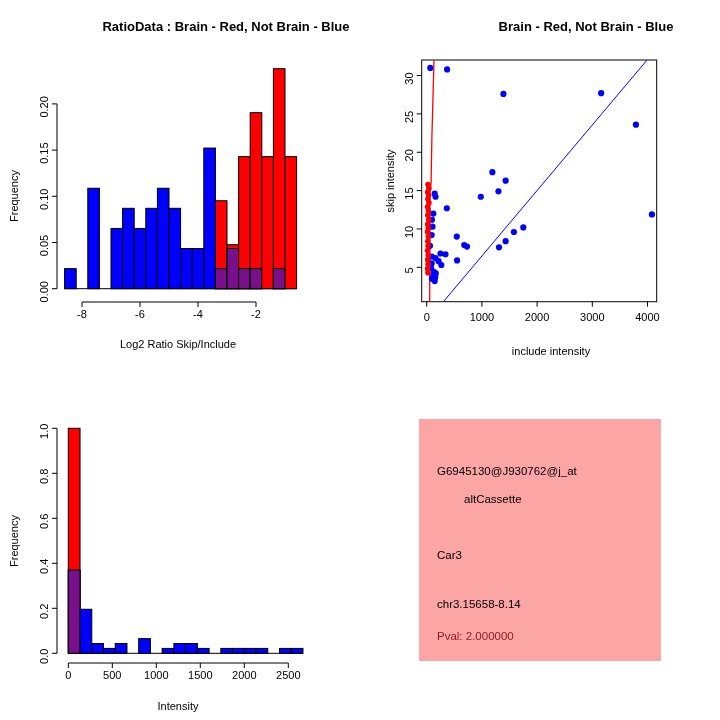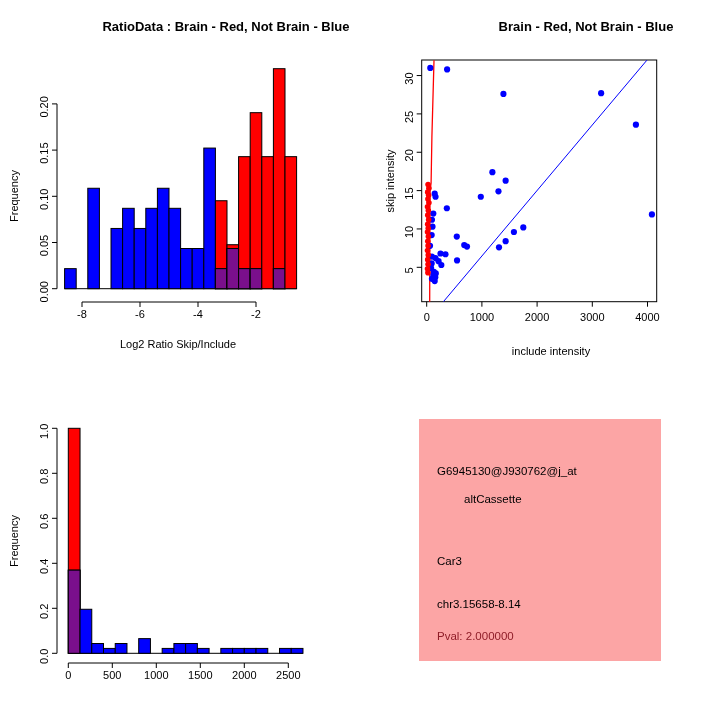--- a/index.html
+++ b/index.html
@@ -15,21 +15,21 @@
   .vlab{position:absolute;width:360px;height:16px;line-height:16px;text-align:center;
         font-size:11px;color:#000;transform:rotate(-90deg);}
   .xlab-tl{left:0;top:338px;width:356px;}
   .xlab-tr{left:12px;top:345px;width:358px;}
   .xlab-bl{left:0;top:340px;width:356px;}
   .ylab-tl{left:-166px;top:188px;}
   .ylab-tr{left:-150px;top:173px;}
   .ylab-bl{left:-166px;top:173px;}
   .infobox{position:absolute;left:59px;top:59px;width:242px;height:242px;}
   .iline{position:absolute;left:18px;font-size:11.5px;color:#000;white-space:nowrap;}
-  .il0{top:46px;} .il1{top:74px;margin-left:27px;} .il2{top:136px;} .il3{top:179px;} .il4{top:211px;}
+  .il0{top:46px;} .il1{top:74px;margin-left:27px;} .il2{top:130px;} .il3{top:179px;} .il4{top:211px;}
 </style>
 </head>
 <body>
 
 <div class="canvas">
 
   <div class="panel" id="panel-tl">
     <svg id="svg-tl" width="360" height="360">
         <g>
           <line x1="57" y1="288.7" x2="57" y2="103.89999999999998" stroke="#000" stroke-width="1"></line>
@@ -242,20 +242,21 @@
           <rect x="197.36696" y="288.4175" width="11.73303999999996" height="4.882499999999993" fill="#0000FF" stroke="#000" stroke-width="1"></rect>
           <rect x="220.83303999999998" y="288.4175" width="11.733040000000017" height="4.882499999999993" fill="#0000FF" stroke="#000" stroke-width="1"></rect>
           <rect x="232.56696" y="288.4175" width="11.733040000000017" height="4.882499999999993" fill="#0000FF" stroke="#000" stroke-width="1"></rect>
           <rect x="244.3" y="288.4175" width="11.73303999999996" height="4.882499999999993" fill="#0000FF" stroke="#000" stroke-width="1"></rect>
           <rect x="256.03303999999997" y="288.4175" width="11.733040000000017" height="4.882499999999993" fill="#0000FF" stroke="#000" stroke-width="1"></rect>
           <rect x="279.5" y="288.4175" width="11.73303999999996" height="4.882499999999993" fill="#0000FF" stroke="#000" stroke-width="1"></rect>
           <rect x="291.23303999999996" y="288.4175" width="11.733040000000017" height="4.882499999999993" fill="#0000FF" stroke="#000" stroke-width="1"></rect>
         </g>
       </svg>
     <div class="vlab ylab-bl">Frequency</div>
+    <div class="alab xlab-bl">Intensity</div>
   </div>
 
   <div class="panel" id="panel-br">
     <div class="infobox" id="infobox" style="background: #fca5a5;">
       <div class="iline il0">G6945130@J930762@j_at</div>
       <div class="iline il1">altCassette</div>
       <div class="iline il2">Car3</div>
       <div class="iline il3">chr3.15658-8.14</div>
       <div class="iline il4" style="color: rgb(143, 29, 40);">Pval: 2.000000</div>
     </div>

